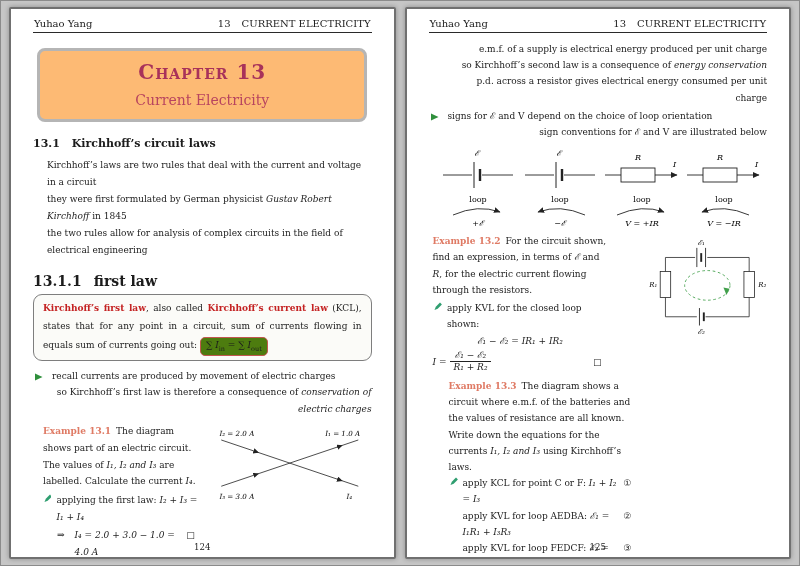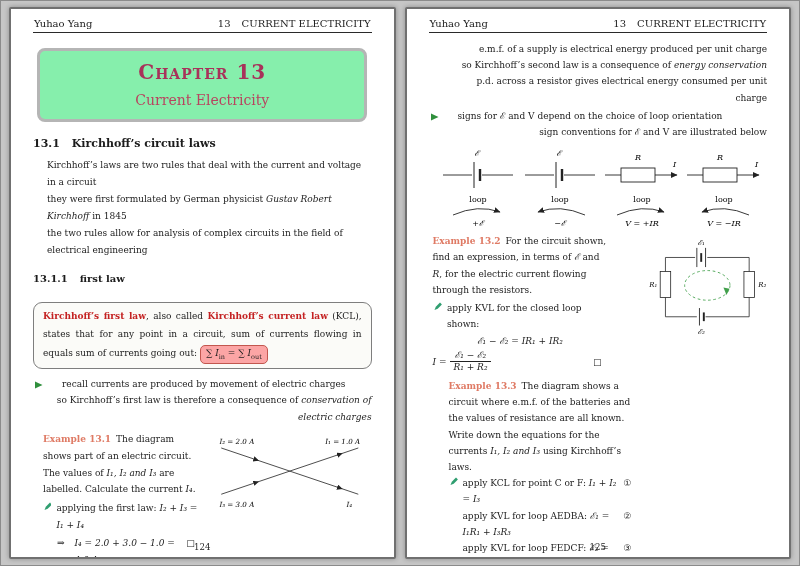--- a/index.html
+++ b/index.html
@@ -3,32 +3,32 @@
 <meta charset="utf-8">
 <style>
   html,body{margin:0;padding:0;}
   body{width:800px;height:566px;overflow:hidden;background:#9b9b9b;font-family:"DejaVu Serif","Liberation Serif",serif;}
   .screen{width:800px;height:566px;box-sizing:border-box;background:#c6c6c6;border:1px solid #8b8b8b;padding:6px 8px;display:flex;gap:9px;}
   .page{flex:1;box-sizing:border-box;background:#ffffff;border:2px solid #707070;border-radius:2px;box-shadow:0 0 5px rgba(0,0,0,.3);padding:8px 22px 6px 22px;position:relative;color:#1c1c1c;font-size:9px;overflow:hidden;}
   .hdr{display:flex;justify-content:space-between;align-items:flex-end;border-bottom:1px solid #2a2a2a;padding:1px 1px 3px 1px;font-size:10px;}
   .hdr .chno{margin-right:11px;}
   .mi{font-style:italic;}
   
-  .chbox{width:316px;margin:15px auto 0 auto;border:3px solid #b5b5b5;border-radius:8px;text-align:center;padding:9px 4px 11px 4px;background:#86efac;}
+  .chbox{width:316px;margin:15px auto 0 auto;border:3px solid #b5b5b5;border-radius:8px;text-align:center;padding:9px 4px 11px 4px;background:#fdba74;}
   .chline1{font-variant:small-caps;font-weight:bold;font-size:20px;color:#a8325a;letter-spacing:1px;}
   .chline2{font-size:14px;color:#b8445f;margin-top:8px;}
   .sec1{font-weight:bold;font-size:11px;margin:15px 0 7px 0;}
   .sec1 .num,.sub .num{margin-right:12px;}
   .par{margin-left:14px;line-height:1.9;}
-  .sub{font-weight:bold;font-size:10px;margin:13px 0 18px 0;}
+  .sub{font-weight:bold;font-size:14px;margin:13px 0 5px 0;}
   .lawbox{border:1.3px solid #7e7e7e;border-radius:9px;background:#fbfbf8;padding:4px 9px;line-height:2.1;text-align:justify;margin:4px 0 7px 0;}
   .lawname{color:#c42222;font-weight:bold;}
-  .chip{display:inline-block;background:#fca5a5;border:1px solid #c2574f;border-radius:5px;padding:0 5px;font-style:italic;line-height:1.6;white-space:nowrap;}
+  .chip{display:inline-block;background:#4d7c0f;border:1px solid #c2574f;border-radius:5px;padding:0 5px;font-style:italic;line-height:1.6;white-space:nowrap;}
   .chip sub{font-style:normal;font-size:6.5px;}
-  .bullet{display:flex;gap:19px;margin:2px 0 0 2px;line-height:1.85;}
+  .bullet{display:flex;gap:9px;margin:2px 0 0 2px;line-height:1.85;}
   .bullet .tri{flex:0 0 auto;margin-top:5px;}
   .cont{margin-left:20px;line-height:1.85;text-align:right;}
   .exlabel{color:#df7a64;font-weight:bold;margin-right:5px;}
   .exrow{display:flex;margin:6px 0 0 10px;align-items:flex-start;}
   .excol{line-height:1.85;}
   .solline{display:flex;gap:5px;margin-top:2px;align-items:baseline;}
   .resline{display:flex;margin:2px 0 0 14px;align-items:baseline;}
   .qed{margin-left:auto;margin-right:6px;}
   .eqc{text-align:center;font-style:italic;margin:1px 0;}
   .frac{display:inline-block;vertical-align:middle;text-align:center;line-height:1.2;}

